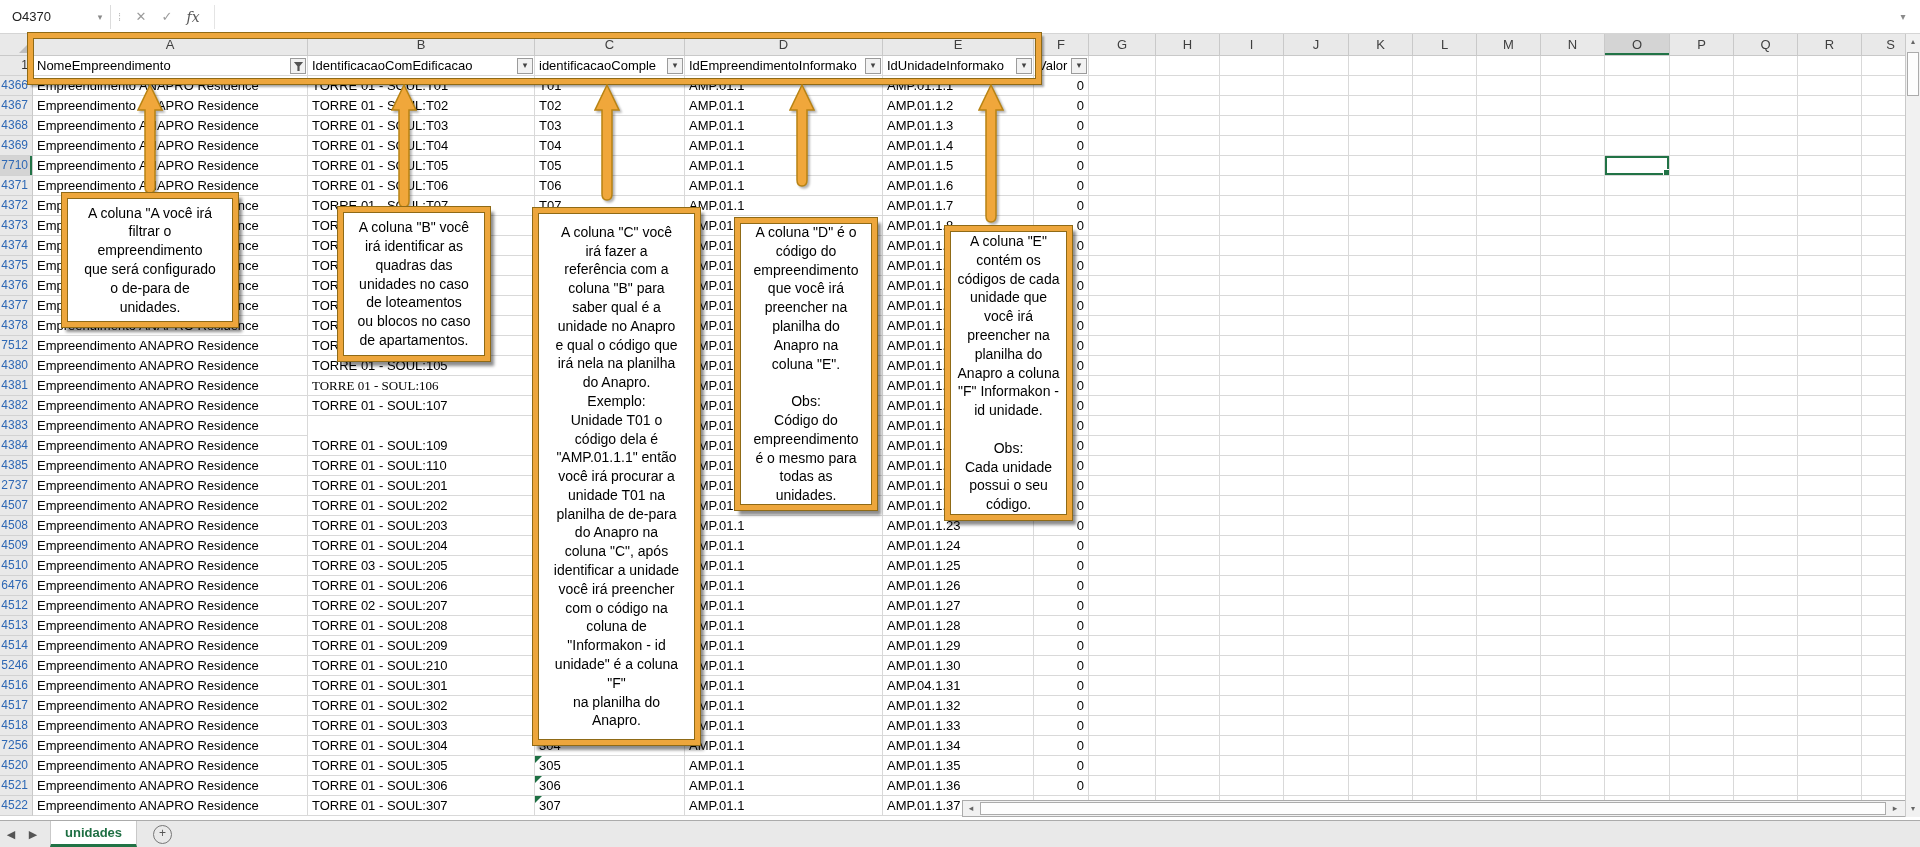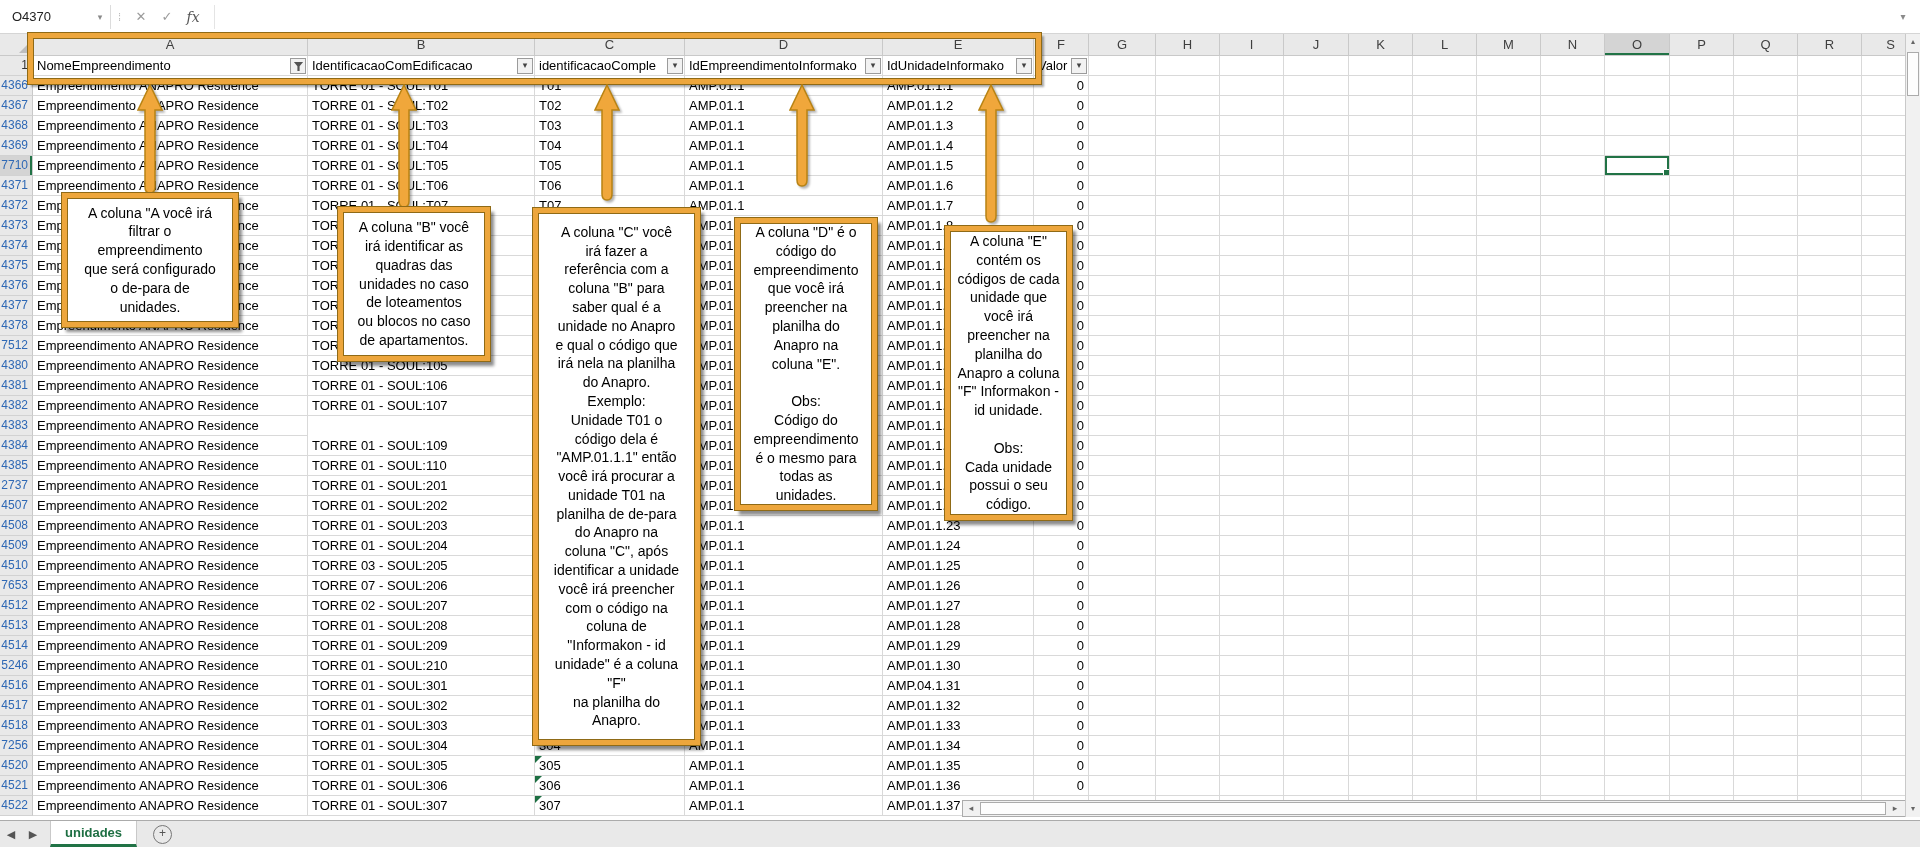--- a/index.html
+++ b/index.html
@@ -484,21 +484,21 @@
       <div class="cell" style="width: 64px;"></div>
       <div class="cell" style="width: 65px;"></div>
       <div class="cell" style="width: 64px;"></div>
       <div class="cell" style="width: 64px;"></div>
       <div class="cell" style="width: 64px;"></div>
       <div class="cell" style="width: 58px;"></div>
     </div>
     <div class="row">
       <div class="rownum">4381</div>
       <div class="cell" style="width: 275px;">Empreendimento ANAPRO Residence</div>
-      <div class="cell" style="width: 227px;">TORRE 01 - SOUL:106</div>
+      <div class="cell" style="width: 227px; font-family: Liberation Serif, serif;">TORRE 01 - SOUL:106</div>
       <div class="cell" style="width: 150px;">106</div>
       <div class="cell" style="width: 198px;">AMP.01.1</div>
       <div class="cell" style="width: 151px;">AMP.01.1.16</div>
       <div class="cell right" style="width: 55px;">0</div>
       <div class="cell" style="width: 67px;"></div>
       <div class="cell" style="width: 64px;"></div>
       <div class="cell" style="width: 64px;"></div>
       <div class="cell" style="width: 65px;"></div>
       <div class="cell" style="width: 64px;"></div>
       <div class="cell" style="width: 64px;"></div>
@@ -702,23 +702,23 @@
       <div class="cell" style="width: 64px;"></div>
       <div class="cell" style="width: 64px;"></div>
       <div class="cell" style="width: 64px;"></div>
       <div class="cell" style="width: 65px;"></div>
       <div class="cell" style="width: 64px;"></div>
       <div class="cell" style="width: 64px;"></div>
       <div class="cell" style="width: 64px;"></div>
       <div class="cell" style="width: 58px;"></div>
     </div>
     <div class="row">
-      <div class="rownum">7653</div>
-      <div class="cell" style="width: 275px;">Empreendimento ANAPRO Residence</div>
-      <div class="cell" style="width: 227px;">TORRE 07 - SOUL:206</div>
+      <div class="rownum">6476</div>
+      <div class="cell" style="width: 275px;">Empreendimento ANAPRO Residence</div>
+      <div class="cell" style="width: 227px;">TORRE 01 - SOUL:206</div>
       <div class="cell" style="width: 150px;">206</div>
       <div class="cell" style="width: 198px;">AMP.01.1</div>
       <div class="cell" style="width: 151px;">AMP.01.1.26</div>
       <div class="cell right" style="width: 55px;">0</div>
       <div class="cell" style="width: 67px;"></div>
       <div class="cell" style="width: 64px;"></div>
       <div class="cell" style="width: 64px;"></div>
       <div class="cell" style="width: 65px;"></div>
       <div class="cell" style="width: 64px;"></div>
       <div class="cell" style="width: 64px;"></div>

